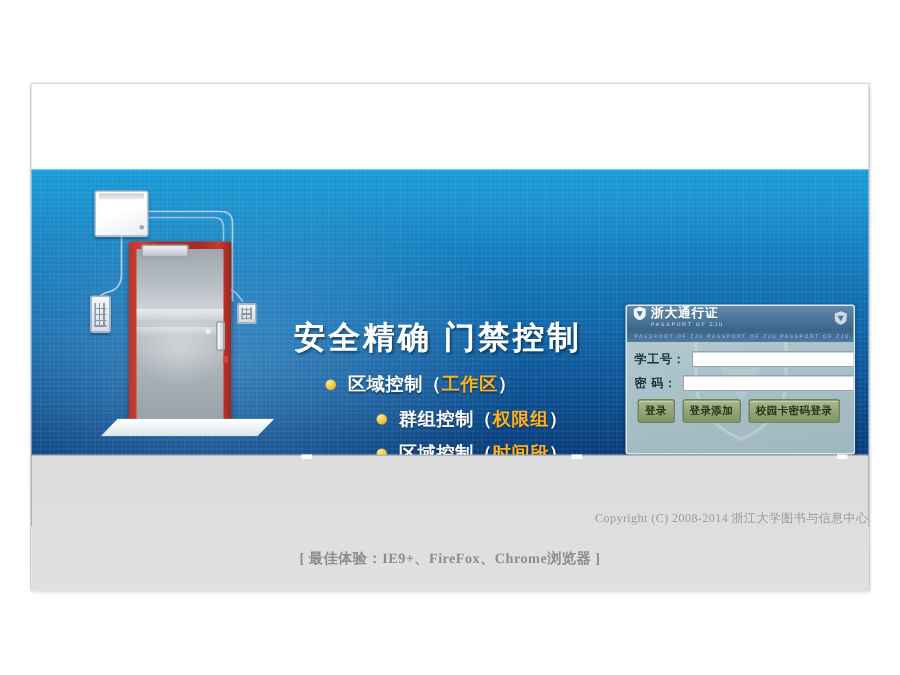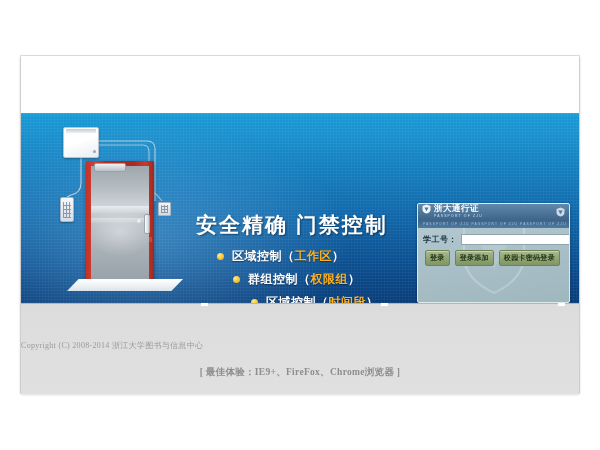--- a/index.html
+++ b/index.html
@@ -246,21 +246,21 @@
     display: flex;
     align-items: center;
     font-size: 12px;
     font-weight: bold;
     color: #ffffff;
     letter-spacing: 0.5px;
     margin-bottom: 6px;
     white-space: nowrap;
     text-shadow: 0 1px 1px rgba(0,0,0,0.4);
   }
-  .bullets li:nth-child(2) { padding-left: 16px; }
+  .bullets li:nth-child(2) { padding-left: 16px; justify-content: flex-end; }
   .bullets li:nth-child(3) { padding-left: 34px; }
   .dot {
     width: 7px; height: 7px;
     border-radius: 50%;
     background: radial-gradient(circle at 35% 30%, #ffe889, #f2c233 60%, #d9a213 100%);
     margin-right: 8px;
     flex: 0 0 auto;
   }
   .accent { color: #ffb21e; }
   
@@ -395,21 +395,21 @@
     width: 7px; height: 3px;
     background: #ffffff;
   }
   .footer .n1 { left: 180px; }
   .footer .n2 { left: 360px; }
   .footer .n3 { left: 537px; }
   .copyright {
     position: absolute;
     left: 0; right: 0;
     top: 36px;
-    text-align: left;
+    text-align: right;
     font-family: "Liberation Serif", serif;
     font-size: 8px;
     color: #9a9a9a;
     letter-spacing: 0.3px;
     white-space: nowrap;
   }
   .browsers {
     position: absolute;
     left: 0; right: 0;
     top: 62px;
@@ -503,20 +503,24 @@
           </svg>
         </div>
         <div class="lp-strip">
           <span>PASSPORT OF ZJU    PASSPORT OF ZJU    PASSPORT OF ZJU    PAS</span>
         </div>
         <div class="lp-body">
           <div class="field-row">
             <span class="field-label">学工号：</span>
             <input class="field-input" type="text" value="" style="">
           </div>
+          <div class="field-row">
+            <span class="field-label">密  码：</span>
+            <input class="field-input" type="password" value="" style="">
+          </div>
           <div class="btn-row">
             <button class="lp-btn">登录</button>
             <button class="lp-btn">登录添加</button>
             <button class="lp-btn">校园卡密码登录</button>
           </div>
         </div>
       </div>
     </div>
 
     <div class="footer">

